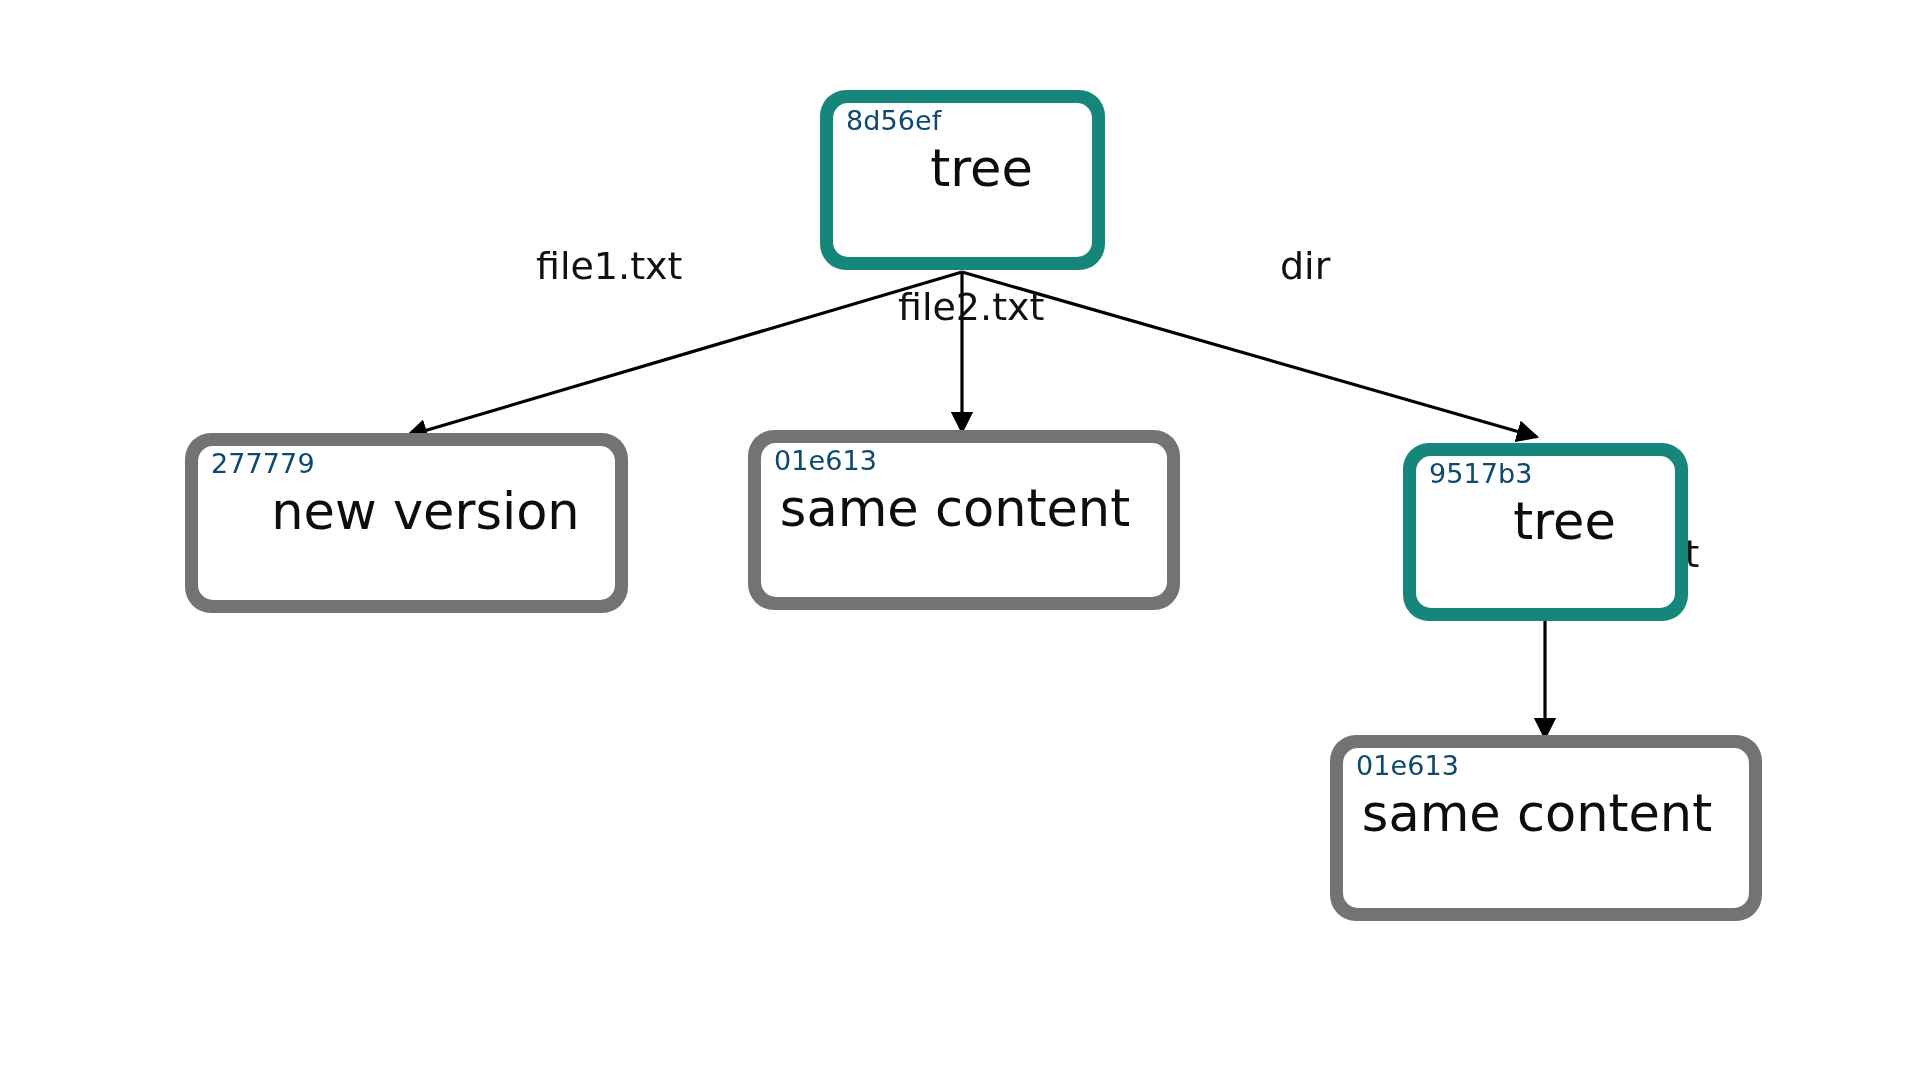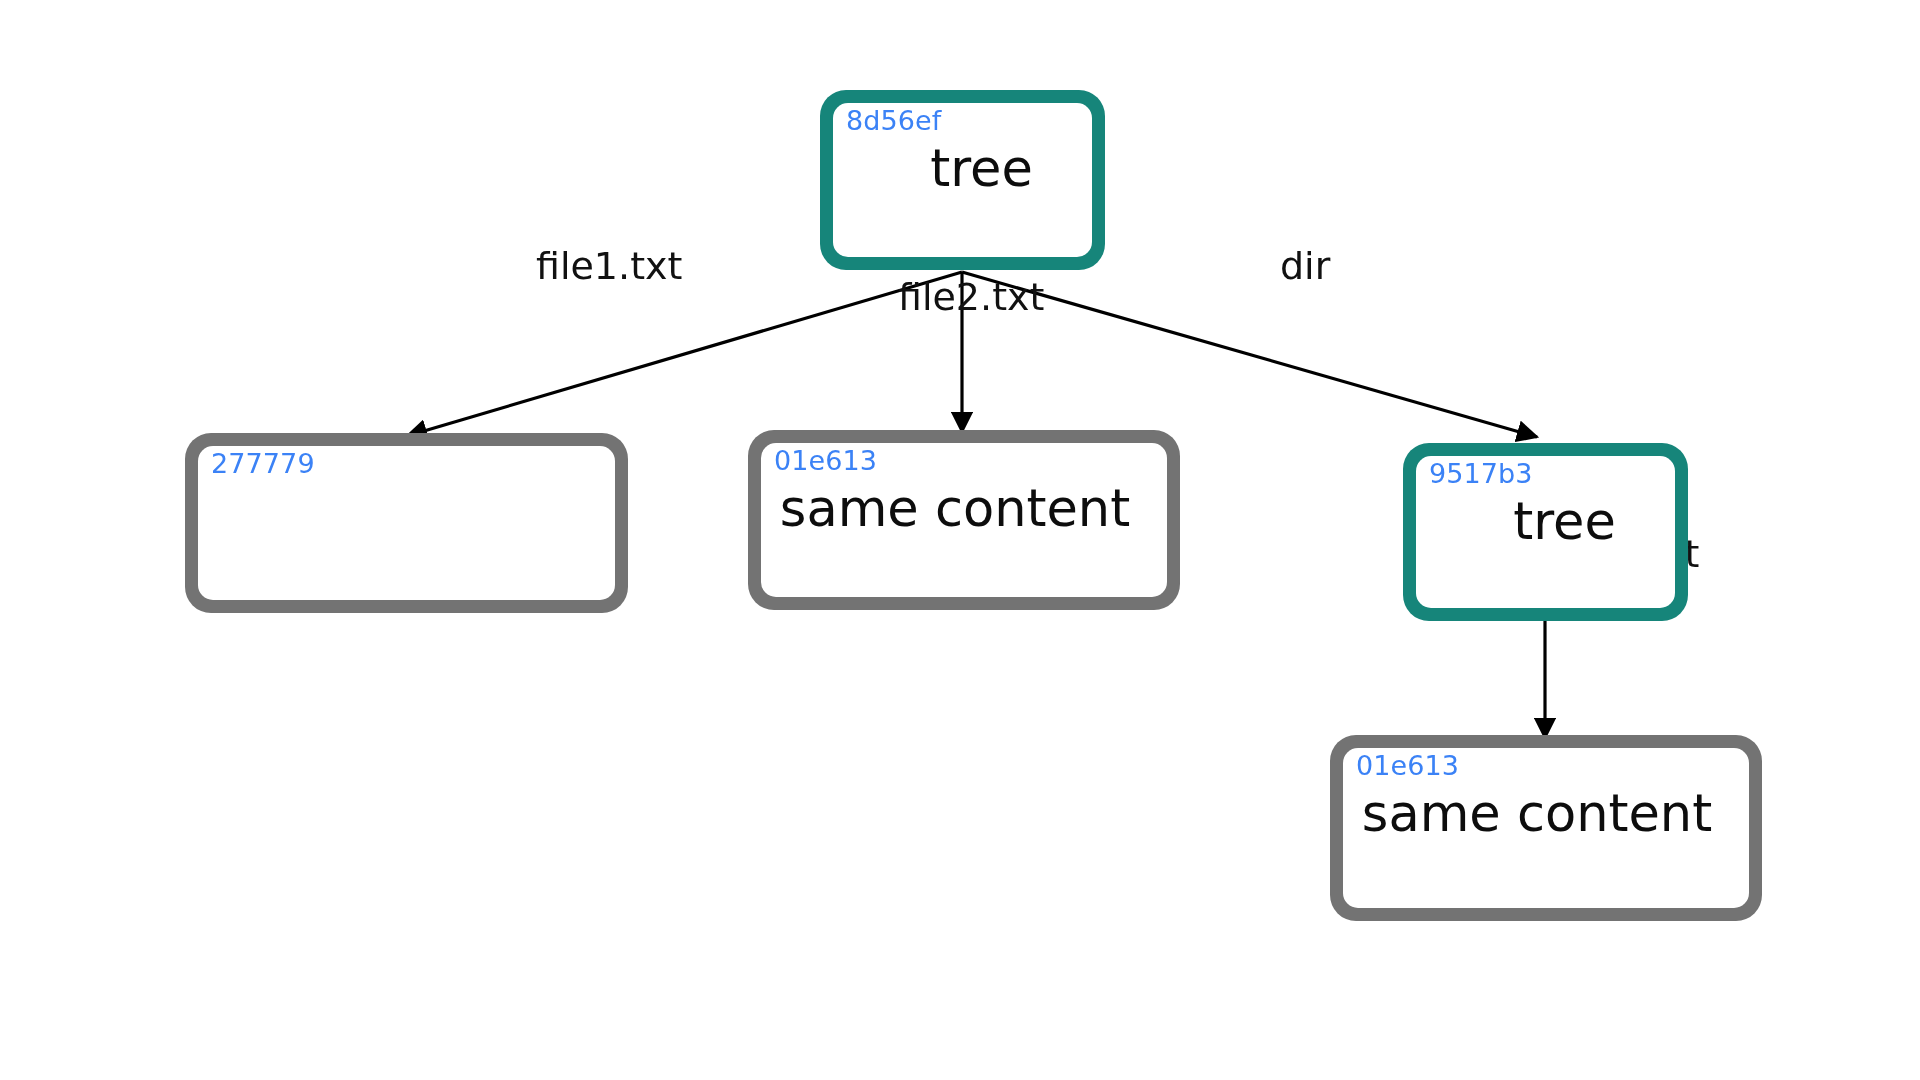--- a/index.html
+++ b/index.html
@@ -42,21 +42,21 @@
   }
   .node.teal  { background: #16857a; }
   .node.gray  { background: #737373; }
 
   .node .hash {
     position: absolute;
     left: 13px;
     top: 4px;
     font-size: 27px;
     line-height: 1;
-    color: #3b82f6;
+    color: #0c4a6e;
     white-space: nowrap;
     letter-spacing: 0.1px;
   }
   .node .label {
     position: absolute;
     left: 0;
     right: 0;
     top: 40px;
     text-align: center;
     font-size: 51px;
@@ -91,34 +91,35 @@
     <line x1="962" y1="272" x2="407" y2="436" stroke="#000000" stroke-width="3.2" marker-end="url(#arrow)"></line>
 
     <line x1="962" y1="272" x2="962" y2="432" stroke="#000000" stroke-width="3.2" marker-end="url(#arrow)"></line>
 
     <line x1="962" y1="272" x2="1537" y2="437" stroke="#000000" stroke-width="3.2" marker-end="url(#arrow)"></line>
 
     <line x1="1545" y1="612" x2="1545" y2="738" stroke="#000000" stroke-width="3.2" marker-end="url(#arrow)"></line>
   </svg>
 
   <div class="edge-label" style="left:536px; top:247px;">file1.txt</div>
-  <div class="edge-label" style="left:898px; top:278px;">file2.txt</div>
+  <div class="edge-label" style="left:898px; top:288px;">file2.txt</div>
   <div class="edge-label" style="left:1280px; top:247px;">dir</div>
   <div class="edge-label" style="left:1553px; top:535px;">file1.txt</div>
 
   <div class="node teal" style="left:820px; top:90px; width:285px; height:180px;">
     <div class="panel">
       <div class="hash">8d56ef</div>
       <div class="label shift-right">tree</div>
     </div>
   </div>
 
   <div class="node gray" style="left:185px; top:433px; width:443px; height:180px;">
     <div class="panel">
       <div class="hash">277779</div>
+      <div class="label shift-right">new version</div>
     </div>
   </div>
 
   <div class="node gray" style="left:748px; top:430px; width:432px; height:180px;">
     <div class="panel">
       <div class="hash">01e613</div>
       <div class="label shift-left">same content</div>
     </div>
   </div>
 

